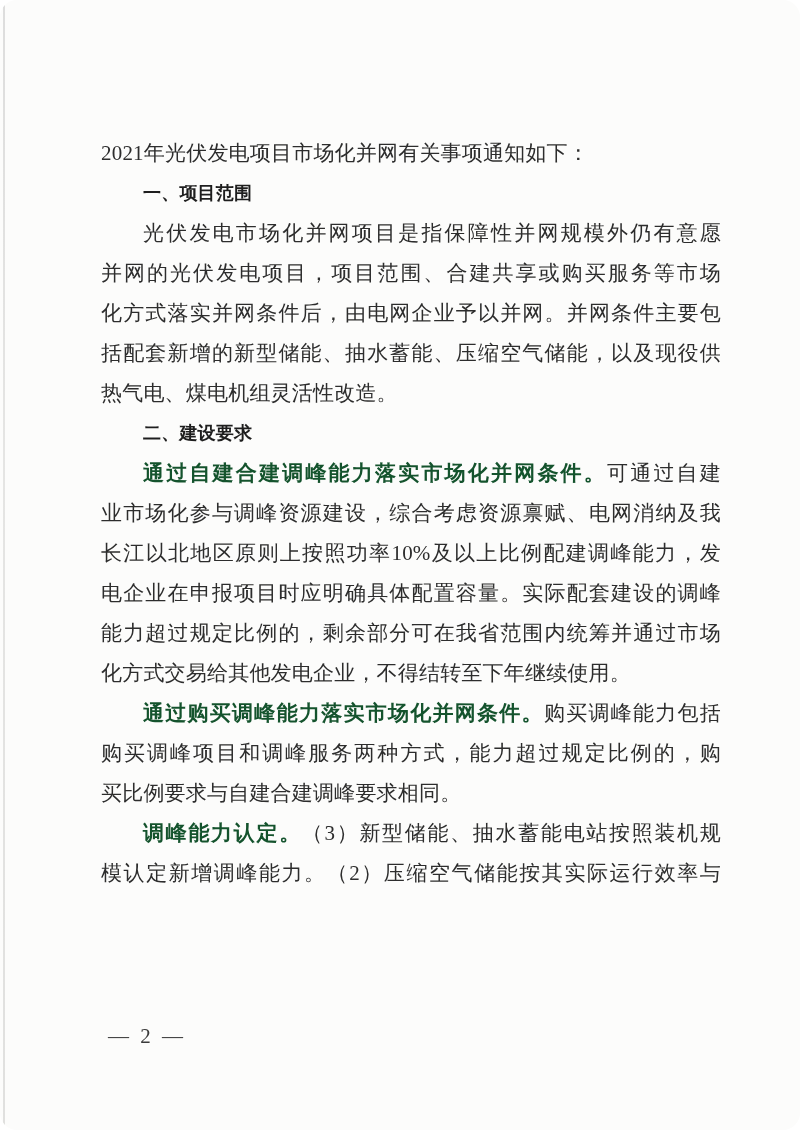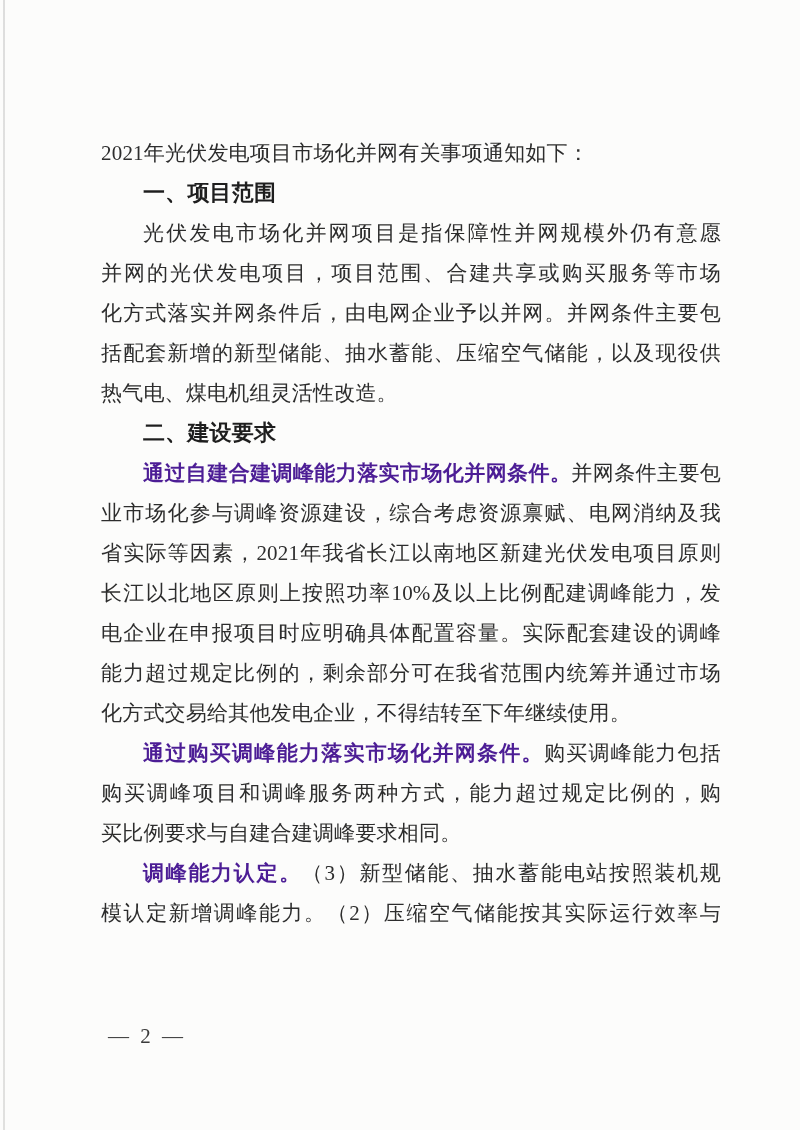--- a/index.html
+++ b/index.html
@@ -7,20 +7,21 @@
     padding: 0;
     background: #ffffff;
   }
   .page {
     position: relative;
     width: 800px;
     height: 1130px;
     background: #fcfcfb;
     overflow: hidden;
     font-family: "Liberation Serif", serif;
+    border-radius: 17px;
   }
   
   .scan-edge {
     position: absolute;
     left: 3px;
     top: 0;
     width: 2px;
     height: 1130px;
     background: linear-gradient(to bottom, #c4c4c4 0%, #d2d2d0 40%, #c9c9c7 100%);
     opacity: 0.55;
@@ -43,26 +44,26 @@
     text-indent: 42px;
   }
   
   .line.fill {
     text-align: justify;
     text-align-last: justify;
   }
   .line.heading {
     font-family: "Liberation Sans", sans-serif;
     font-weight: 700;
-    font-size: 22px;
+    font-size: 18px;
     color: #1e1e1e;
   }
   .b {
     font-weight: 700;
-    color: #4c1d95;
+    color: #14532d;
   }
   .footer {
     position: absolute;
     left: 108px;
     top: 1016px;
     font-size: 21px;
     line-height: 40px;
     color: #3a3a3a;
     letter-spacing: 3px;
   }
@@ -81,23 +82,22 @@
     <div class="line heading indent"><span>一、项目范围</span></div>
 
     <div class="line indent fill"><span>光伏发电市场化并网项目是指保障性并网规模外仍有意愿</span></div>
     <div class="line fill"><span>并网的光伏发电项目，项目范围、合建共享或购买服务等市场</span></div>
     <div class="line fill"><span>化方式落实并网条件后，由电网企业予以并网。并网条件主要包</span></div>
     <div class="line fill"><span>括配套新增的新型储能、抽水蓄能、压缩空气储能，以及现役供</span></div>
     <div class="line"><span>热气电、煤电机组灵活性改造。</span></div>
 
     <div class="line heading indent"><span>二、建设要求</span></div>
 
-    <div class="line indent fill"><span class="b">通过自建合建调峰能力落实市场化并网条件。</span><span>并网条件主要包</span></div>
+    <div class="line indent fill"><span class="b">通过自建合建调峰能力落实市场化并网条件。</span><span>可通过自建</span></div>
     <div class="line fill"><span>业市场化参与调峰资源建设，综合考虑资源禀赋、电网消纳及我</span></div>
-    <div class="line fill"><span>省实际等因素，2021年我省长江以南地区新建光伏发电项目原则</span></div>
     <div class="line fill"><span>长江以北地区原则上按照功率10%及以上比例配建调峰能力，发</span></div>
     <div class="line fill"><span>电企业在申报项目时应明确具体配置容量。实际配套建设的调峰</span></div>
     <div class="line fill"><span>能力超过规定比例的，剩余部分可在我省范围内统筹并通过市场</span></div>
     <div class="line"><span>化方式交易给其他发电企业，不得结转至下年继续使用。</span></div>
 
     <div class="line indent fill"><span class="b">通过购买调峰能力落实市场化并网条件。</span><span>购买调峰能力包括</span></div>
     <div class="line fill"><span>购买调峰项目和调峰服务两种方式，能力超过规定比例的，购</span></div>
     <div class="line"><span>买比例要求与自建合建调峰要求相同。</span></div>
 
     <div class="line indent fill"><span class="b">调峰能力认定。</span><span>（3）新型储能、抽水蓄能电站按照装机规</span></div>

